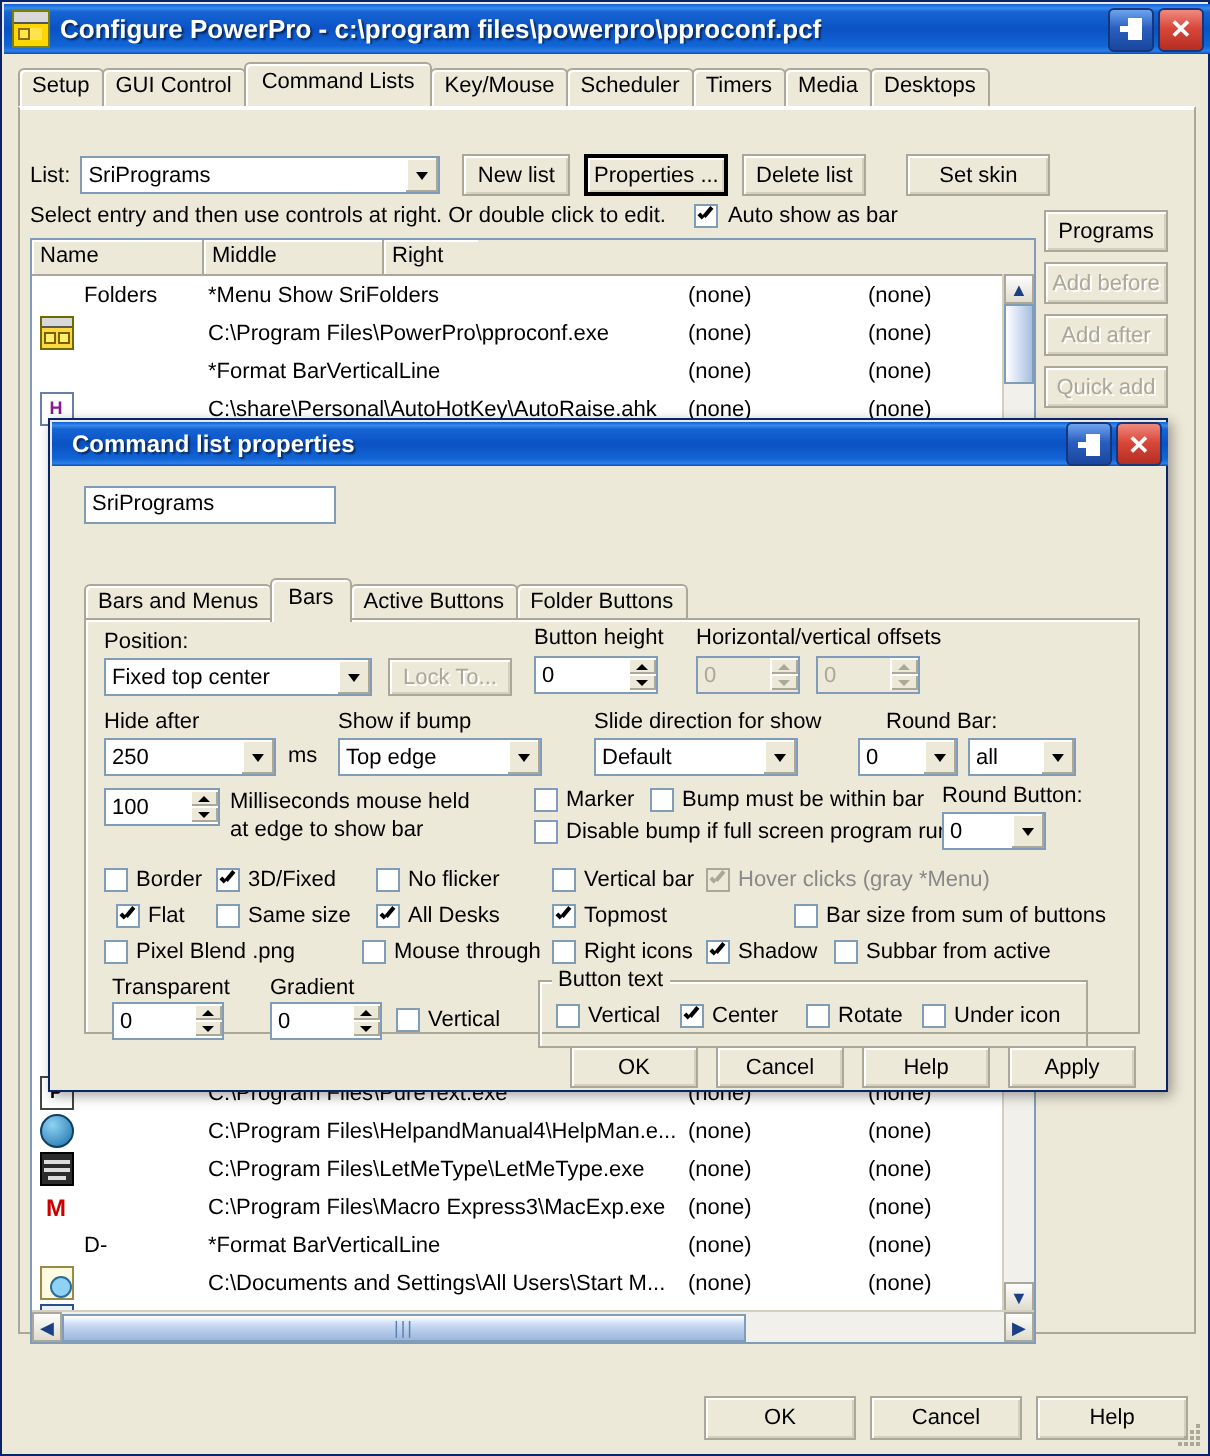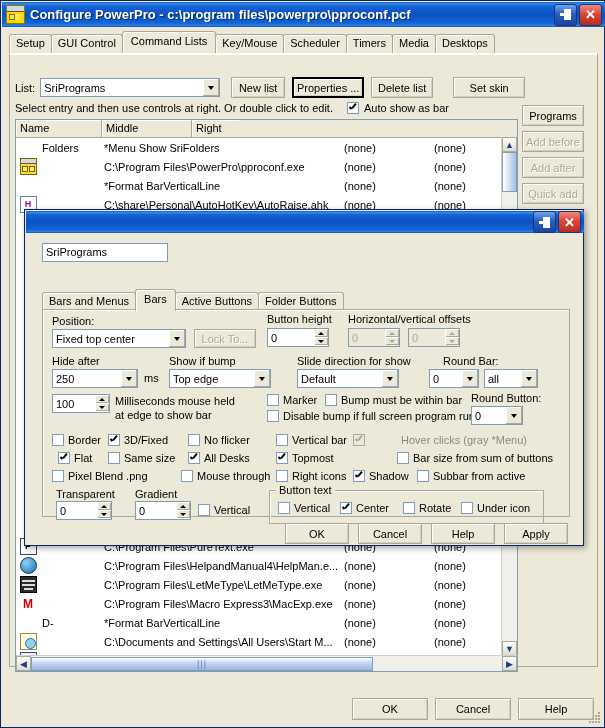--- a/index.html
+++ b/index.html
@@ -246,21 +246,21 @@
     box-shadow:inset 1px 1px 0 #fff, inset -1px -1px 0 #aca899;
     display:flex;align-items:center;justify-content:center;
   }
   .tri-up{width:0;height:0;border-left:3px solid transparent;border-right:3px solid transparent;border-bottom:3px solid #000;}
   .tri-dn{width:0;height:0;border-left:3px solid transparent;border-right:3px solid transparent;border-top:3px solid #000;}
   .tri-up.dis{border-bottom-color:#aca899;}
   .tri-dn.dis{border-top-color:#aca899;}
 
   .cbox{position:absolute;display:flex;align-items:center;font-size:11px;white-space:nowrap;}
   .cbox .chk{margin-right:4px;}
-  .cbox.dis{color:#888;gap:32px;}
+  .cbox.dis{color:#888;}
 
   .groupbox{
     position:absolute;border:1px solid #aca899;box-sizing:border-box;
     box-shadow:inset 1px 1px 0 #fff;
   }
   .group-title{
     position:absolute;top:-7px;left:6px;background:#ece9d8;padding:0 3px;font-size:11px;
   }
 </style>
 </head>
@@ -496,20 +496,21 @@
         <i style="left:9px;top:6px;"></i>
       <i style="left:0;top:9px;"></i>
         <i style="left:3px;top:9px;"></i>
         <i style="left:6px;top:9px;"></i>
         <i style="left:9px;top:9px;"></i>
     </div>
   </div>
 
   <div class="dlg">
     <div class="dlg-title">
+      <span class="t">Command list properties</span>
       <span class="tb-btns">
         <span class="tb-btn pin">
             <span class="pin-glyph"></span>
           </span>
         <span class="tb-btn close">
             <span class="x-glyph">✕</span>
           </span>
       </span>
     </div>
 

